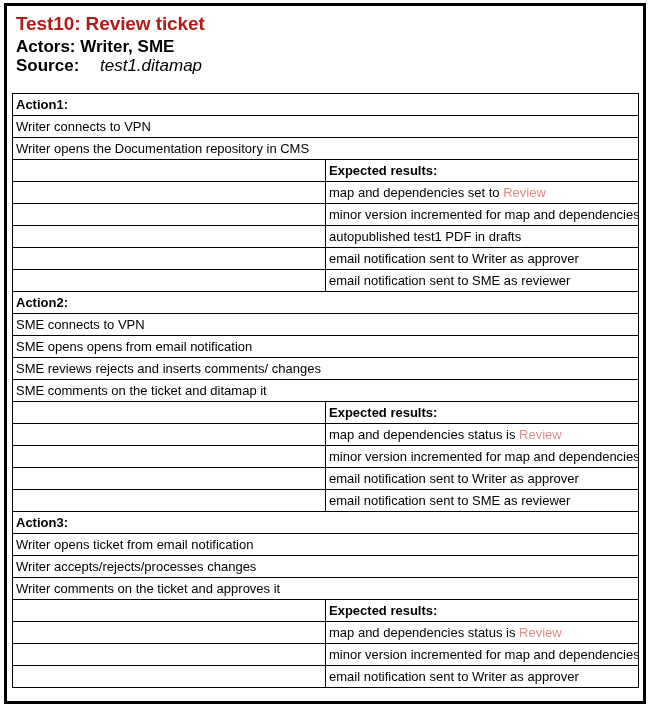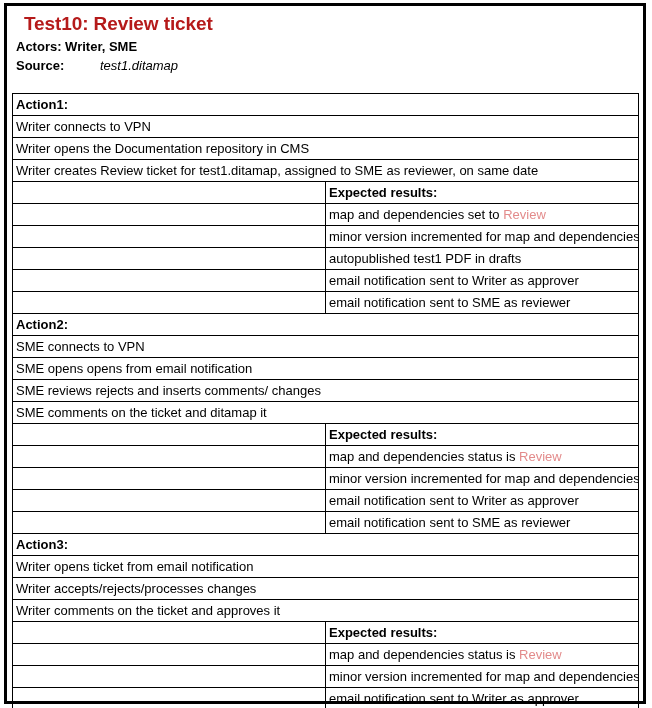--- a/index.html
+++ b/index.html
@@ -38,24 +38,24 @@
   
   .header {
     padding: 6px 0 0 9px;
   }
   .doc-title {
     font-size: 19px;
     font-weight: bold;
     color: #B51A1A;
     line-height: 23px;
     letter-spacing: -0.1px;
-    margin: 0 0 2px 8px;
+    margin: 0 0 2px 0;
   }
   .meta-line {
-    font-size: 13px;
+    font-size: 17px;
     line-height: 19px;
     font-weight: bold;
     white-space: nowrap;
     margin: 0;
   }
   .meta-label {
     font-weight: bold;
     display: inline-block;
   }
   .meta-label.src {
@@ -126,23 +126,20 @@
           <tr>
             <td class="action" colspan="2">Action1:</td>
           </tr>
           <tr>
             <td class="step" colspan="2">Writer connects to VPN</td>
           </tr>
           <tr>
             <td class="step" colspan="2">Writer opens the Documentation repository in CMS</td>
           </tr>
           <tr>
-            <td class="step" colspan="2">Writer creates Review ticket for test1.ditamap, assigned to SME as reviewer, on same date</td>
-          </tr>
-          <tr>
             <td class="indent"></td>
             <td class="expected">Expected results:</td>
           </tr>
           <tr>
             <td class="indent"></td>
             <td>map and dependencies set to <span class="rev" style="color: rgb(227, 139, 139);">Review</span></td>
           </tr>
           <tr>
             <td class="indent"></td>
             <td>minor version incremented for map and dependencies</td>

